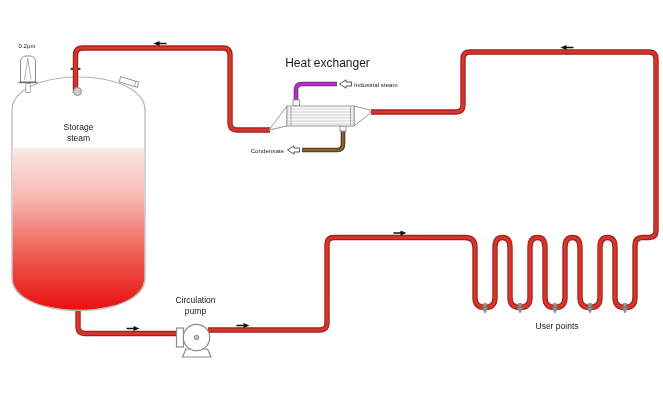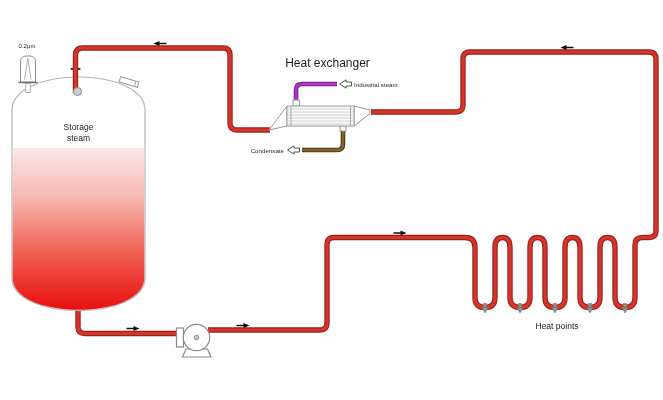--- a/index.html
+++ b/index.html
@@ -137,16 +137,20 @@
   <span style="display:block;">Storage</span>
   <span style="display:block;">steam</span>
 </div>
 
 <div class="lbl center" style="left:285px;top:56px;width:85px;font-size:12px;">Heat exchanger</div>
 
 <div class="lbl" style="left:354px;top:80.5px;font-size:6.2px;">Industrial steam</div>
 
 <div class="lbl" style="left:245px;top:146.5px;width:39px;text-align:right;font-size:6.2px;">Condensate</div>
 
+<div class="lbl center" style="left:163px;top:295px;width:65px;font-size:8.5px;line-height:10.5px;">
+  <span style="display:block;">Circulation</span>
+  <span style="display:block;">pump</span>
+</div>
 
-<div class="lbl center" style="left:522px;top:320.5px;width:70px;font-size:8.5px;">Heat points</div>
+<div class="lbl center" style="left:522px;top:320.5px;width:70px;font-size:8.5px;">User points</div>
 
 </div>
 
 </body></html>

